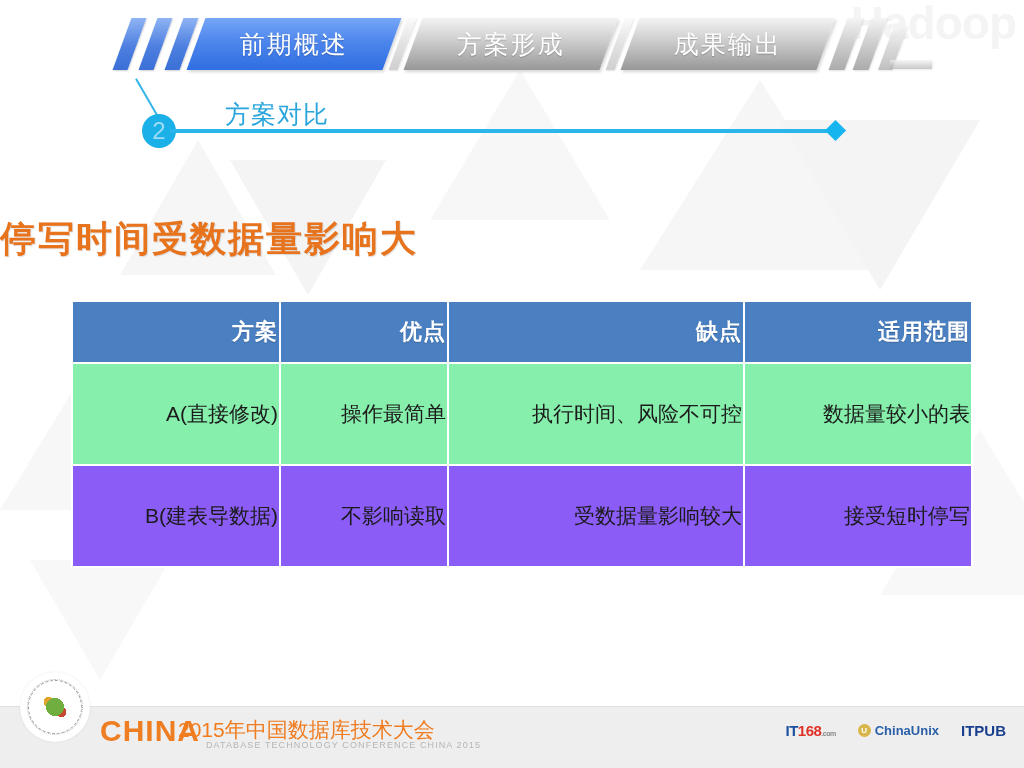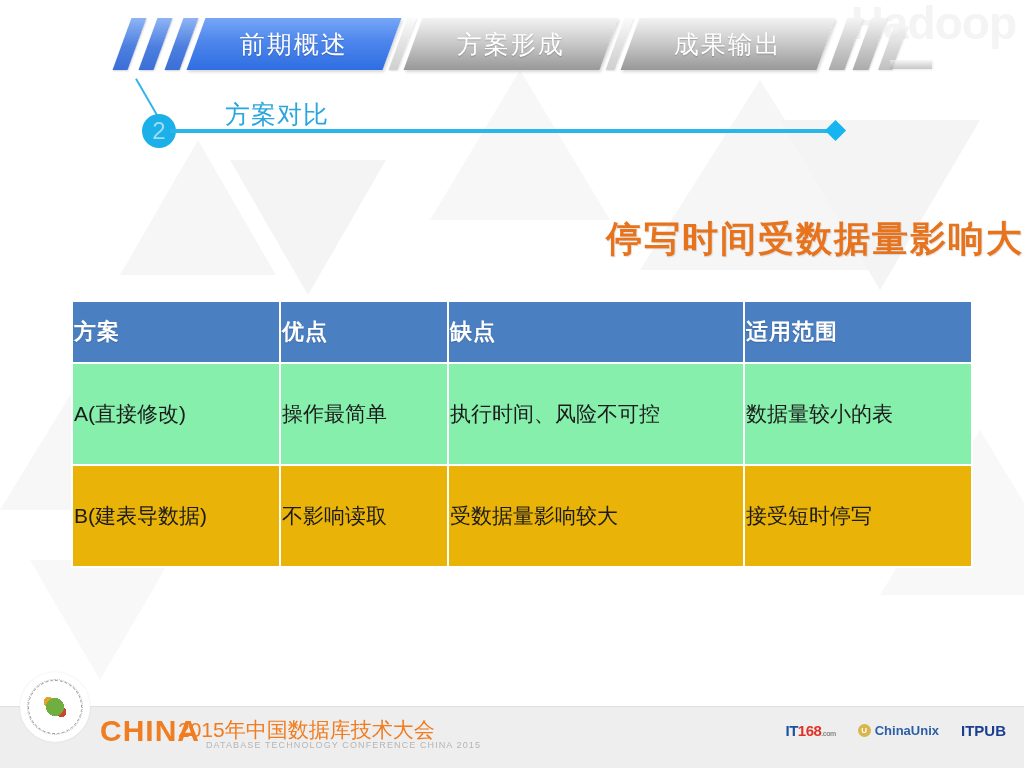--- a/index.html
+++ b/index.html
@@ -165,60 +165,60 @@
     font-family: "Liberation Sans", "DejaVu Sans", sans-serif;
     white-space: nowrap;
   }
 
   
   .heading {
     position: absolute;
     left: 0;
     top: 215px;
     width: 1024px;
-    text-align: right;
+    text-align: left;
     font-size: 36px;
     font-weight: bold;
     color: #e8731d;
     letter-spacing: 2px;
     font-family: "Liberation Sans", "DejaVu Sans", sans-serif;
     text-shadow: 1px 1px 1px rgba(0,0,0,0.12);
   }
 
   
   .tbl {
     position: absolute;
     left: 71px;
     top: 300px;
     width: 900px;
     border-collapse: collapse;
     table-layout: fixed;
   }
   .tbl th, .tbl td {
     border: 2px solid #ffffff;
-    text-align: left;
+    text-align: right;
     vertical-align: middle;
     font-family: "Liberation Sans", "DejaVu Sans", sans-serif;
   }
   .tbl th {
     background: #4a7fc1;
     color: #ffffff;
     font-size: 22px;
     font-weight: bold;
     height: 58px;
     letter-spacing: 1px;
     text-shadow: 0 1px 1px rgba(0,0,0,0.18);
   }
   .tbl td {
     font-size: 21px;
     color: #1b1b1b;
     height: 98px;
   }
   .tbl tr.odd td { background: #86efac; }
-  .tbl tr.even td { background: #eab308; }
+  .tbl tr.even td { background: #8b5cf6; }
 
   .c1 { width: 208px; }
   .c2 { width: 168px; }
   .c3 { width: 296px; }
   .c4 { width: 228px; }
 
   
   .footer-bar {
     position: absolute;
     left: 0;

